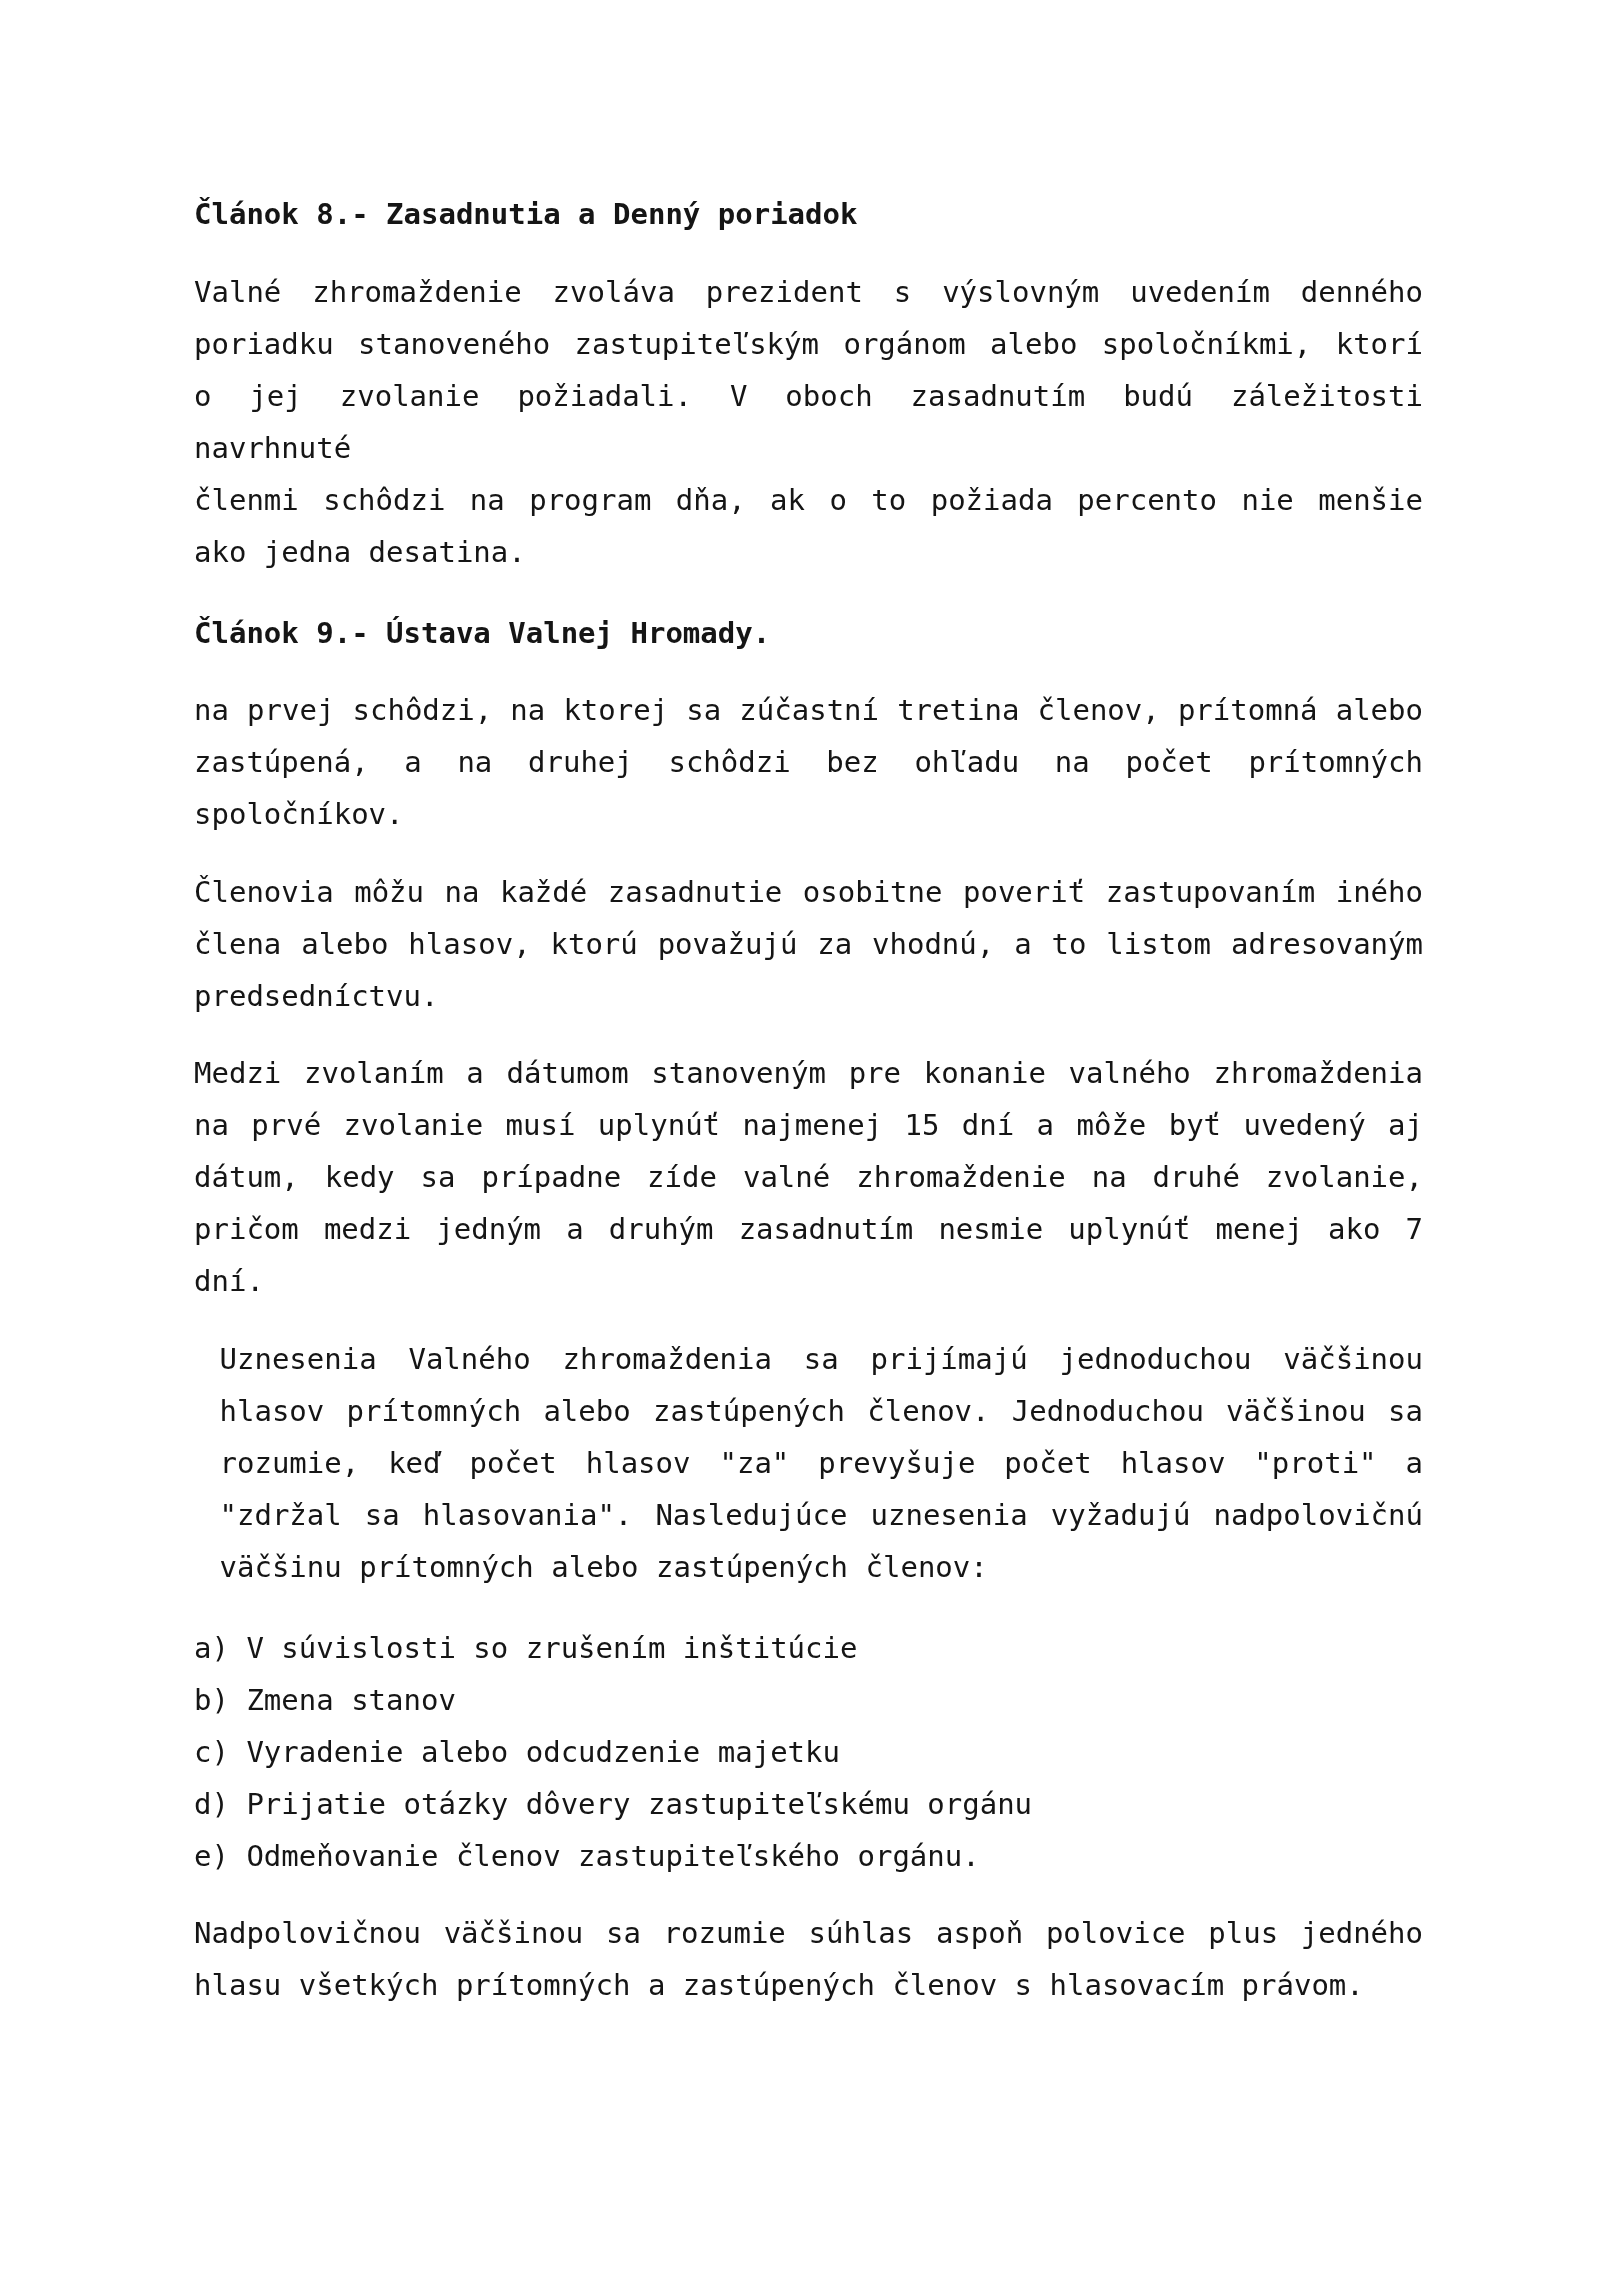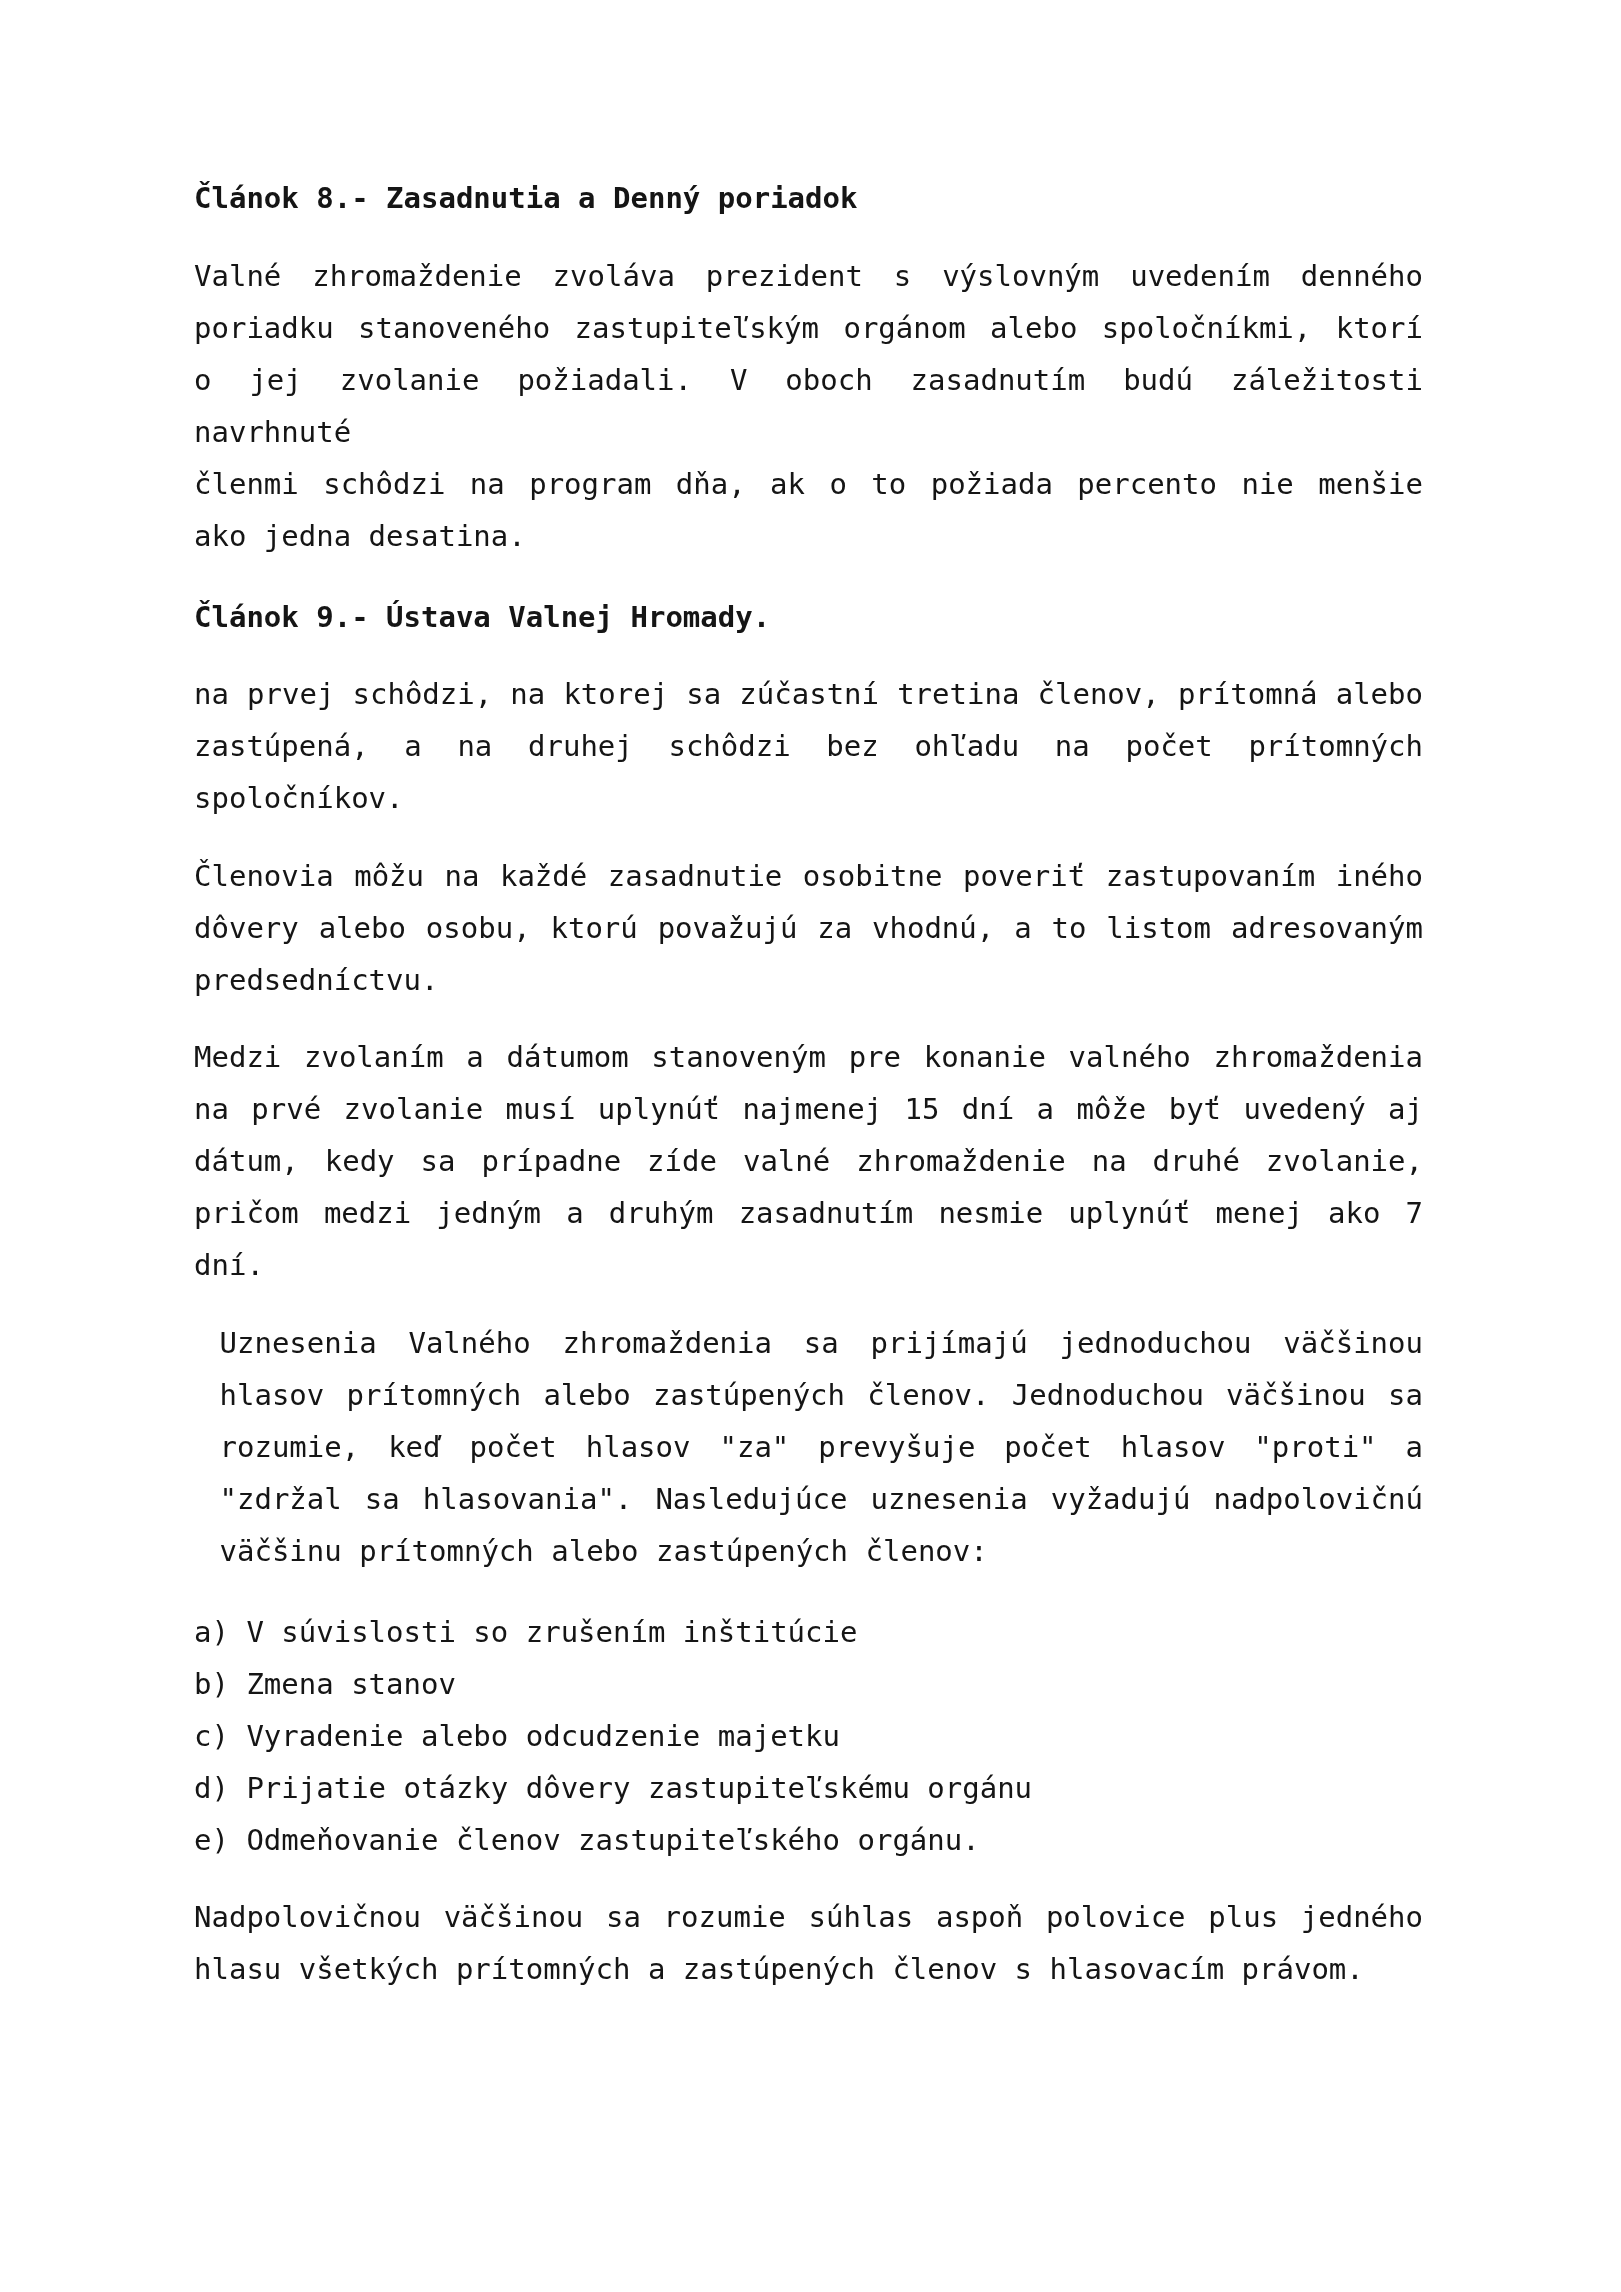--- a/index.html
+++ b/index.html
@@ -12,21 +12,21 @@
     width: 1621px;
     height: 2293px;
     background: #ffffff;
     overflow: hidden;
     font-family: "DejaVu Sans Mono", "Liberation Mono", monospace;
     color: #151515;
   }
   .text-block {
     position: absolute;
     left: 194px;
-    top: 172px;
+    top: 188px;
     width: 1229px;
     font-size: 29px;
     line-height: 52px;
   }
   .blk {
     margin: 0 0 25.5px 0;
   }
   .hd .ln {
     font-weight: bold;
   }
@@ -68,21 +68,21 @@
     </div>
 
     <div class="blk">
       <div class="ln j">na prvej schôdzi, na ktorej sa zúčastní tretina členov, prítomná alebo</div>
       <div class="ln j">zastúpená, a na druhej schôdzi bez ohľadu na počet prítomných</div>
       <div class="ln">spoločníkov.</div>
     </div>
 
     <div class="blk">
       <div class="ln j">Členovia môžu na každé zasadnutie osobitne poveriť zastupovaním iného</div>
-      <div class="ln j">dôvery alebo osobu, ktorú považujú za vhodnú, a to listom adresovaným</div>
+      <div class="ln j">člena alebo hlasov, ktorú považujú za vhodnú, a to listom adresovaným</div>
       <div class="ln">predsedníctvu.</div>
     </div>
 
     <div class="blk">
       <div class="ln j">Medzi zvolaním a dátumom stanoveným pre konanie valného zhromaždenia</div>
       <div class="ln j">na prvé zvolanie musí uplynúť najmenej 15 dní a môže byť uvedený aj</div>
       <div class="ln j">dátum, kedy sa prípadne zíde valné zhromaždenie na druhé zvolanie,</div>
       <div class="ln j">pričom medzi jedným a druhým zasadnutím nesmie uplynúť menej ako 7</div>
       <div class="ln">dní.</div>
     </div>

